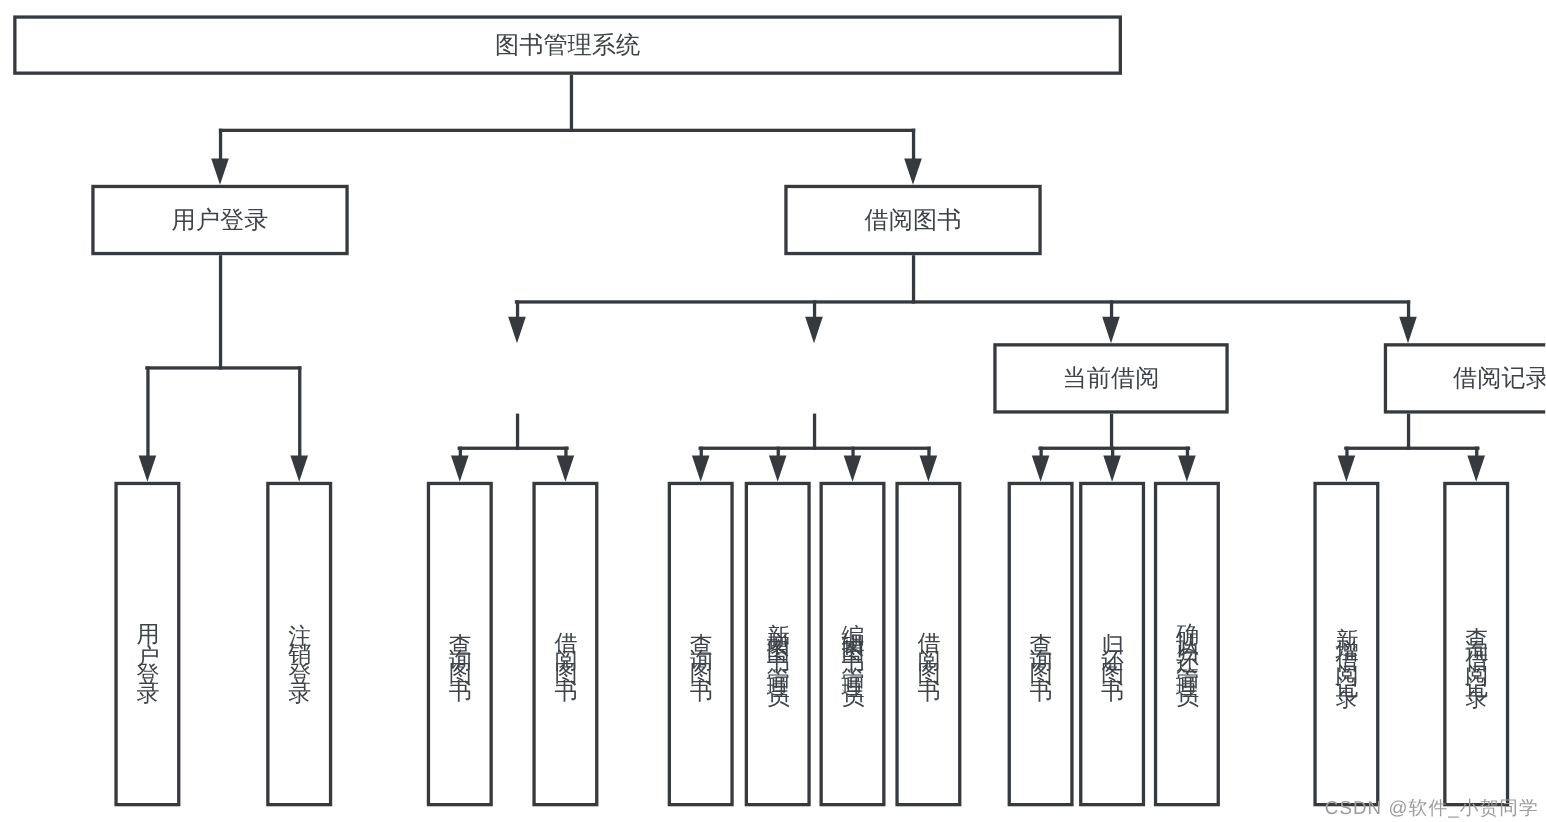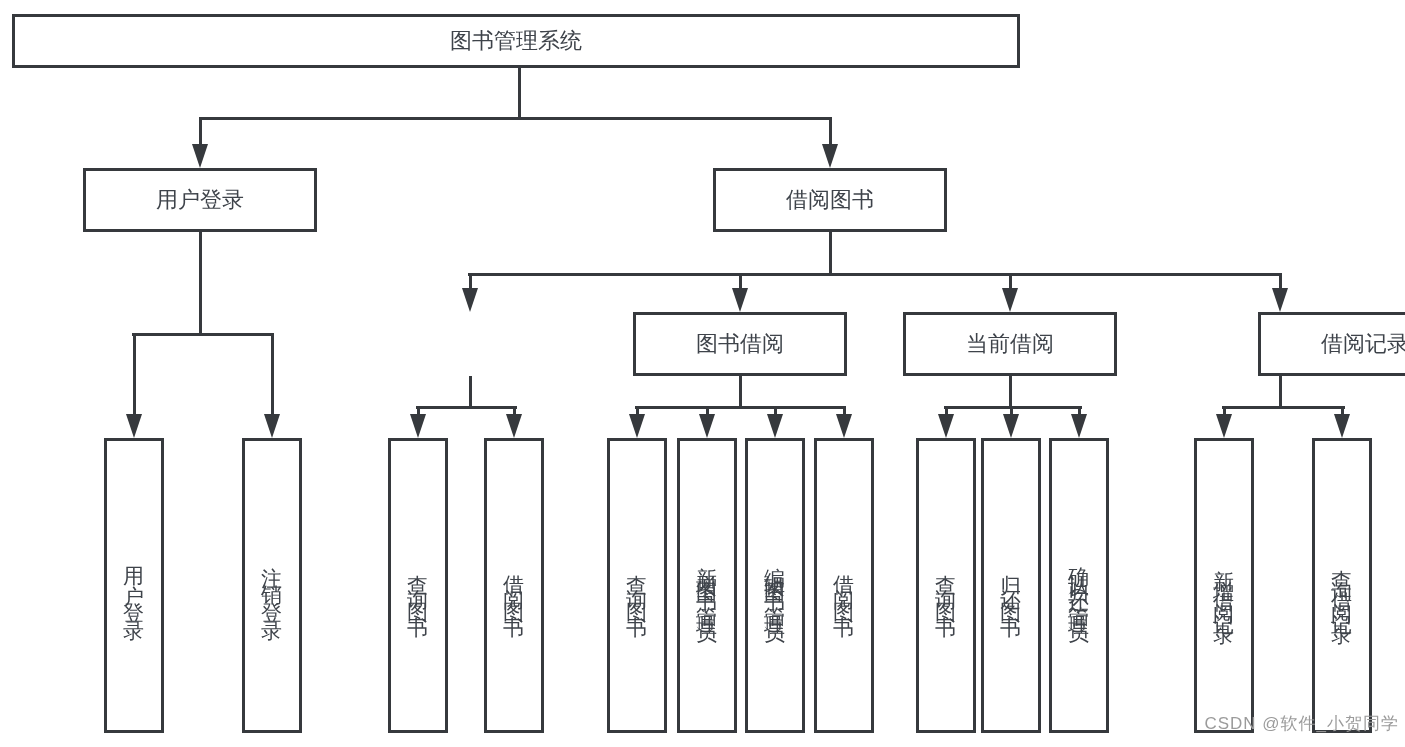--- a/index.html
+++ b/index.html
@@ -37,42 +37,39 @@
   .g5a{left:1194px;} .g5b{left:1312px;}
 
   
   .vl,.hl{position:absolute;background:var(--line);}
   .vl{width:3px;} .hl{height:3px;}
   .ah{position:absolute;width:0;height:0;
       border-left:8px solid transparent;border-right:8px solid transparent;
       border-top:24px solid var(--line);}
 
   
-  .watermark{position:absolute;right:6px;bottom:12px;color:var(--wm);font-size:17px;
+  .watermark{position:absolute;right:6px;bottom:1px;color:var(--wm);font-size:17px;
              letter-spacing:1px;z-index:5;}
 </style>
 </head>
 <body>
 
 <div id="stage">
 
   <div class="box root">
     <span>图书管理系统</span>
   </div>
 
   <div class="box l2 l2a">
     <span>用户登录</span>
   </div>
   <div class="box l2 l2b">
     <span>借阅图书</span>
   </div>
 
-  <div class="box l3 l3b">
-    <span>图书借阅</span>
-  </div>
   <div class="box l3 l3c">
     <span>当前借阅</span>
   </div>
   <div class="box l3 l3d">
     <span>借阅记录</span>
   </div>
 
   <div class="box leaf g1a">
     <span class="vtext ls-wide">用户登录</span>
   </div>

